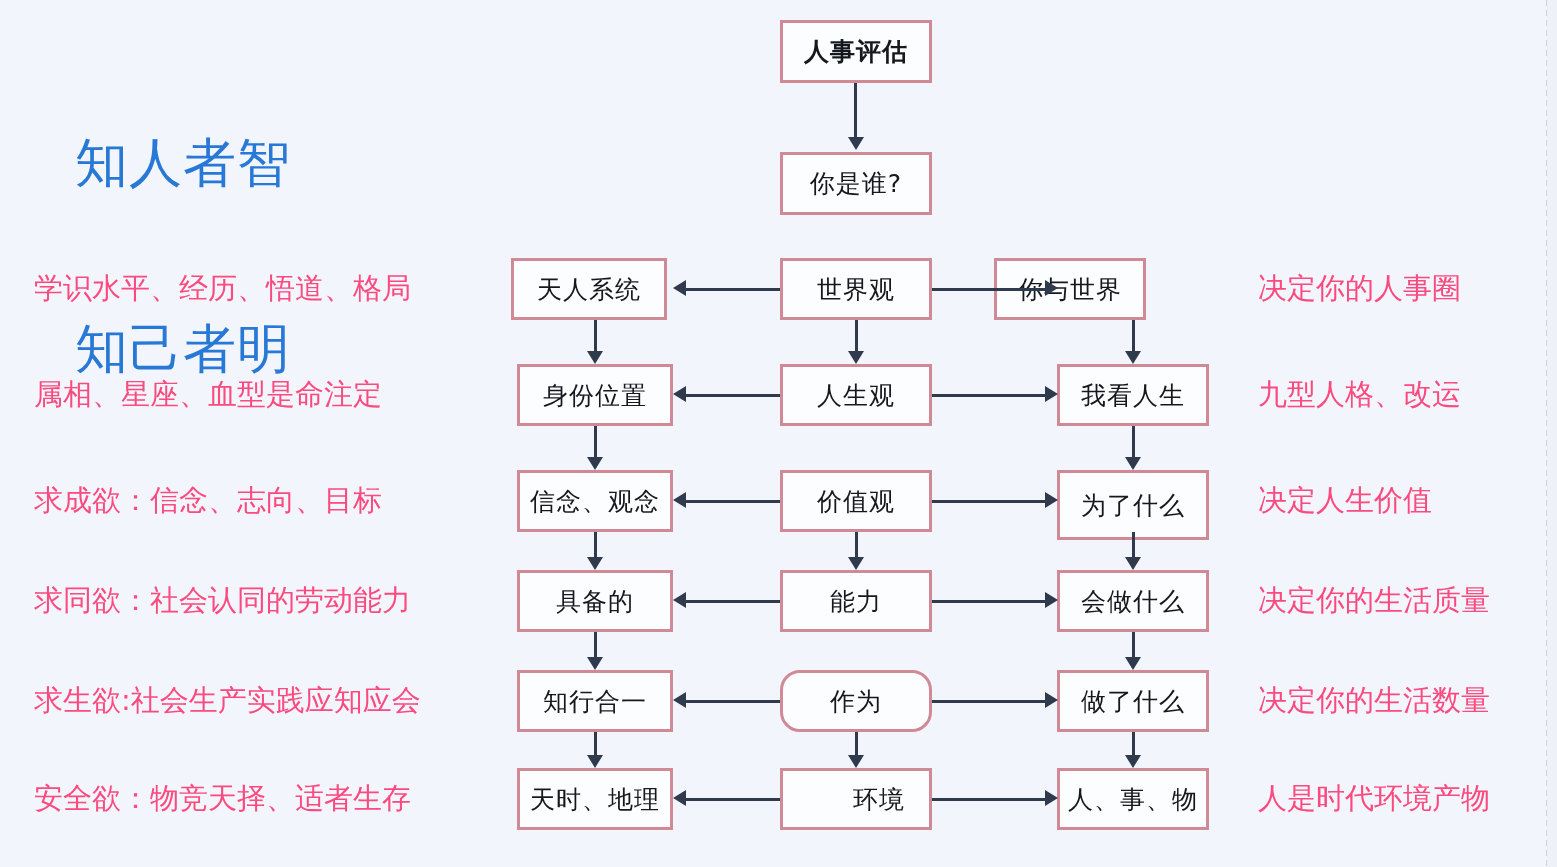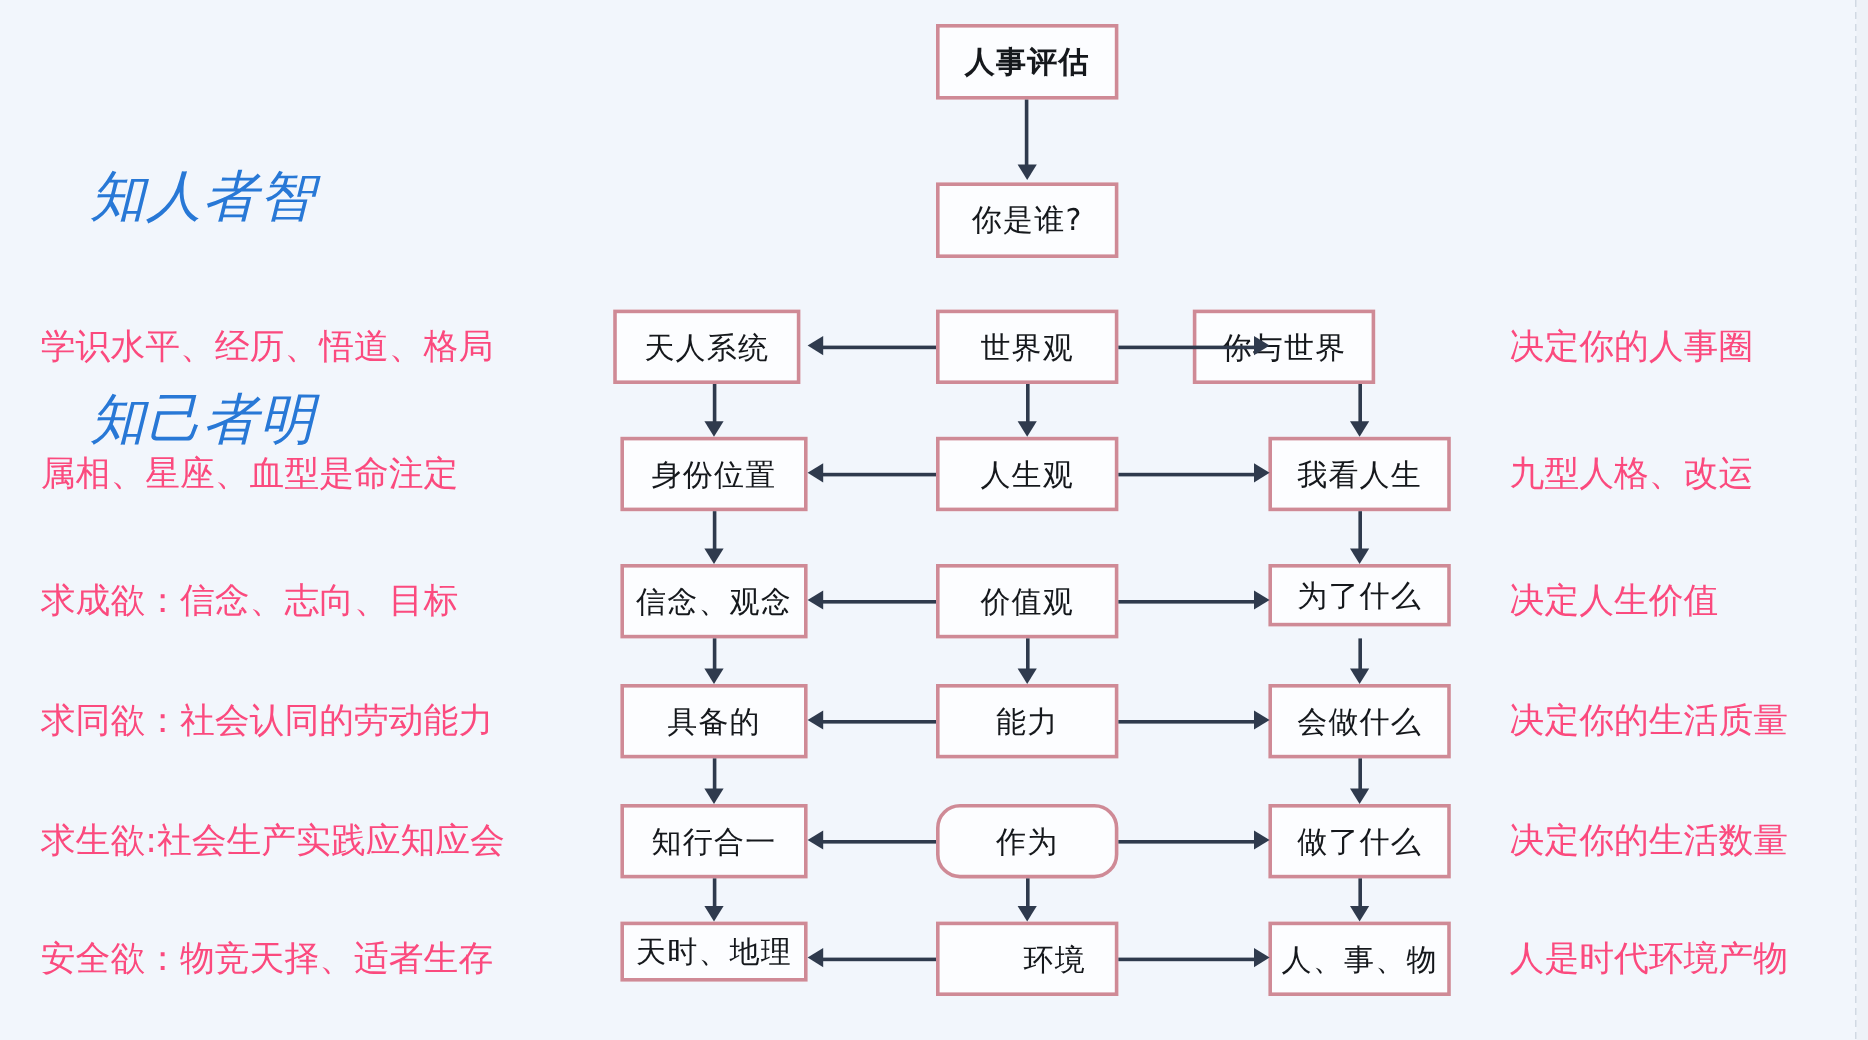--- a/index.html
+++ b/index.html
@@ -18,25 +18,24 @@
     background:repeating-linear-gradient(to bottom,#c9d2dd 0 6px,transparent 6px 10px);
   }
   .page-edge-fill{
     position:absolute;top:0;right:0;width:10px;height:867px;background:#eef2f8;
   }
 
   
   .title{
     position:absolute;left:75px;top:8px;
     color:#2878d6;
-    font-size:46px;line-height:62px;
+    font-size:53px;line-height:62px;
     font-weight:400;
     white-space:pre;
     letter-spacing:1px;
-    font-style:italic;
   }
   .title-line{display:block;}
 
   
   .cap{
     position:absolute;
     color:#fb4a7e;
     font-size:29px;
     line-height:34px;
     white-space:nowrap;
@@ -118,21 +117,21 @@
       <div class="box" style="left:780px;top:364px;width:152px;height:62px;">人生观</div>
       <div class="box" style="left:1057px;top:364px;width:152px;height:62px;">我看人生</div>
       <div class="hline" style="left:684px;top:394px;width:96px;"></div>
       <div class="arrow-left" style="left:673px;top:386px;"></div>
       <div class="hline" style="left:932px;top:394px;width:114px;"></div>
       <div class="arrow-right" style="left:1045px;top:386px;"></div>
       <div class="cap cap-left" style="left:34px;top:483px;">求成欲：信念、志向、目标</div>
       <div class="cap cap-right" style="left:1258px;top:483px;">决定人生价值</div>
       <div class="box" style="left:517px;top:470px;width:156px;height:62px;">信念、观念</div>
       <div class="box" style="left:780px;top:470px;width:152px;height:62px;">价值观</div>
-      <div class="box" style="left:1057px;top:470px;width:152px;height:52px;">为了什么</div>
+      <div class="box" style="left:1057px;top:470px;width:152px;height:70px;">为了什么</div>
       <div class="hline" style="left:684px;top:500px;width:96px;"></div>
       <div class="arrow-left" style="left:673px;top:492px;"></div>
       <div class="hline" style="left:932px;top:500px;width:114px;"></div>
       <div class="arrow-right" style="left:1045px;top:492px;"></div>
       <div class="cap cap-left" style="left:34px;top:583px;">求同欲：社会认同的劳动能力</div>
       <div class="cap cap-right" style="left:1258px;top:583px;">决定你的生活质量</div>
       <div class="box" style="left:517px;top:570px;width:156px;height:62px;">具备的</div>
       <div class="box" style="left:780px;top:570px;width:152px;height:62px;">能力</div>
       <div class="box" style="left:1057px;top:570px;width:152px;height:62px;text-align:right;">会做什么</div>
       <div class="hline" style="left:684px;top:600px;width:96px;"></div>
@@ -143,21 +142,21 @@
       <div class="cap cap-right" style="left:1258px;top:683px;">决定你的生活数量</div>
       <div class="box" style="left:517px;top:670px;width:156px;height:62px;">知行合一</div>
       <div class="box" style="left:780px;top:670px;width:152px;height:62px;border-radius:20px;">作为</div>
       <div class="box" style="left:1057px;top:670px;width:152px;height:62px;">做了什么</div>
       <div class="hline" style="left:684px;top:700px;width:96px;"></div>
       <div class="arrow-left" style="left:673px;top:692px;"></div>
       <div class="hline" style="left:932px;top:700px;width:114px;"></div>
       <div class="arrow-right" style="left:1045px;top:692px;"></div>
       <div class="cap cap-left" style="left:34px;top:781px;">安全欲：物竞天择、适者生存</div>
       <div class="cap cap-right" style="left:1258px;top:781px;">人是时代环境产物</div>
-      <div class="box" style="left:517px;top:768px;width:156px;height:50px;">天时、地理</div>
+      <div class="box" style="left:517px;top:768px;width:156px;height:62px;">天时、地理</div>
       <div class="box" style="left:780px;top:768px;width:152px;height:62px;padding-left:46px;">环境</div>
       <div class="box" style="left:1057px;top:768px;width:152px;height:62px;">人、事、物</div>
       <div class="hline" style="left:684px;top:798px;width:96px;"></div>
       <div class="arrow-left" style="left:673px;top:790px;"></div>
       <div class="hline" style="left:932px;top:798px;width:114px;"></div>
       <div class="arrow-right" style="left:1045px;top:790px;"></div>
       <div class="vline" style="left:594px;top:320px;height:32px;"></div>
       <div class="arrow-down" style="left:587px;top:351px;"></div>
       <div class="vline" style="left:594px;top:426px;height:32px;"></div>
       <div class="arrow-down" style="left:587px;top:457px;"></div>

